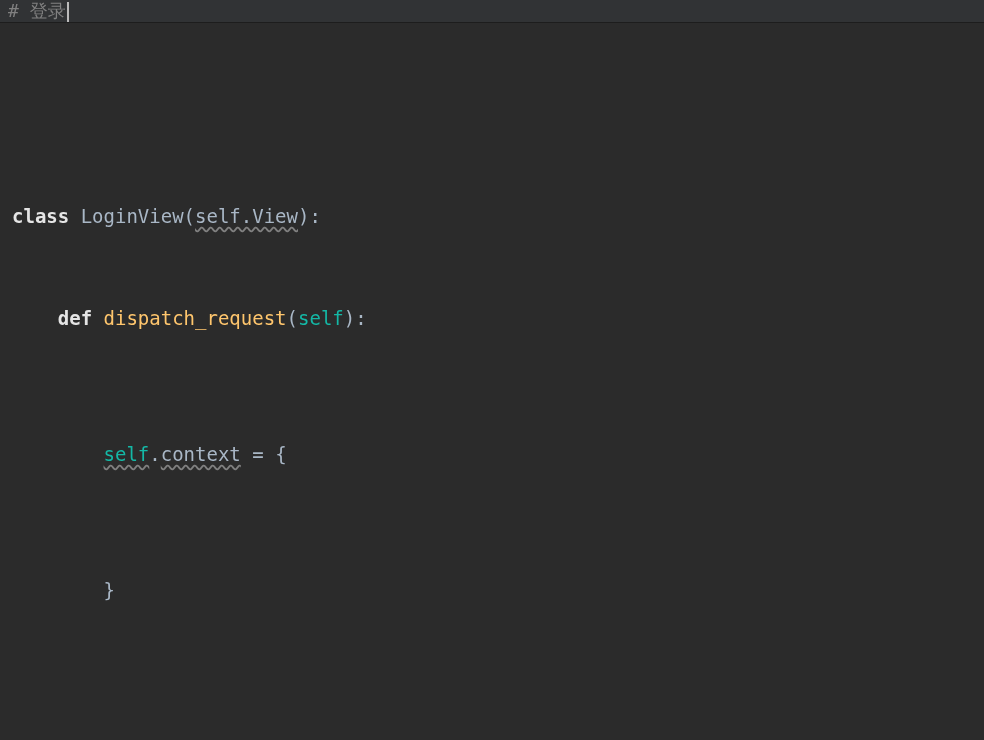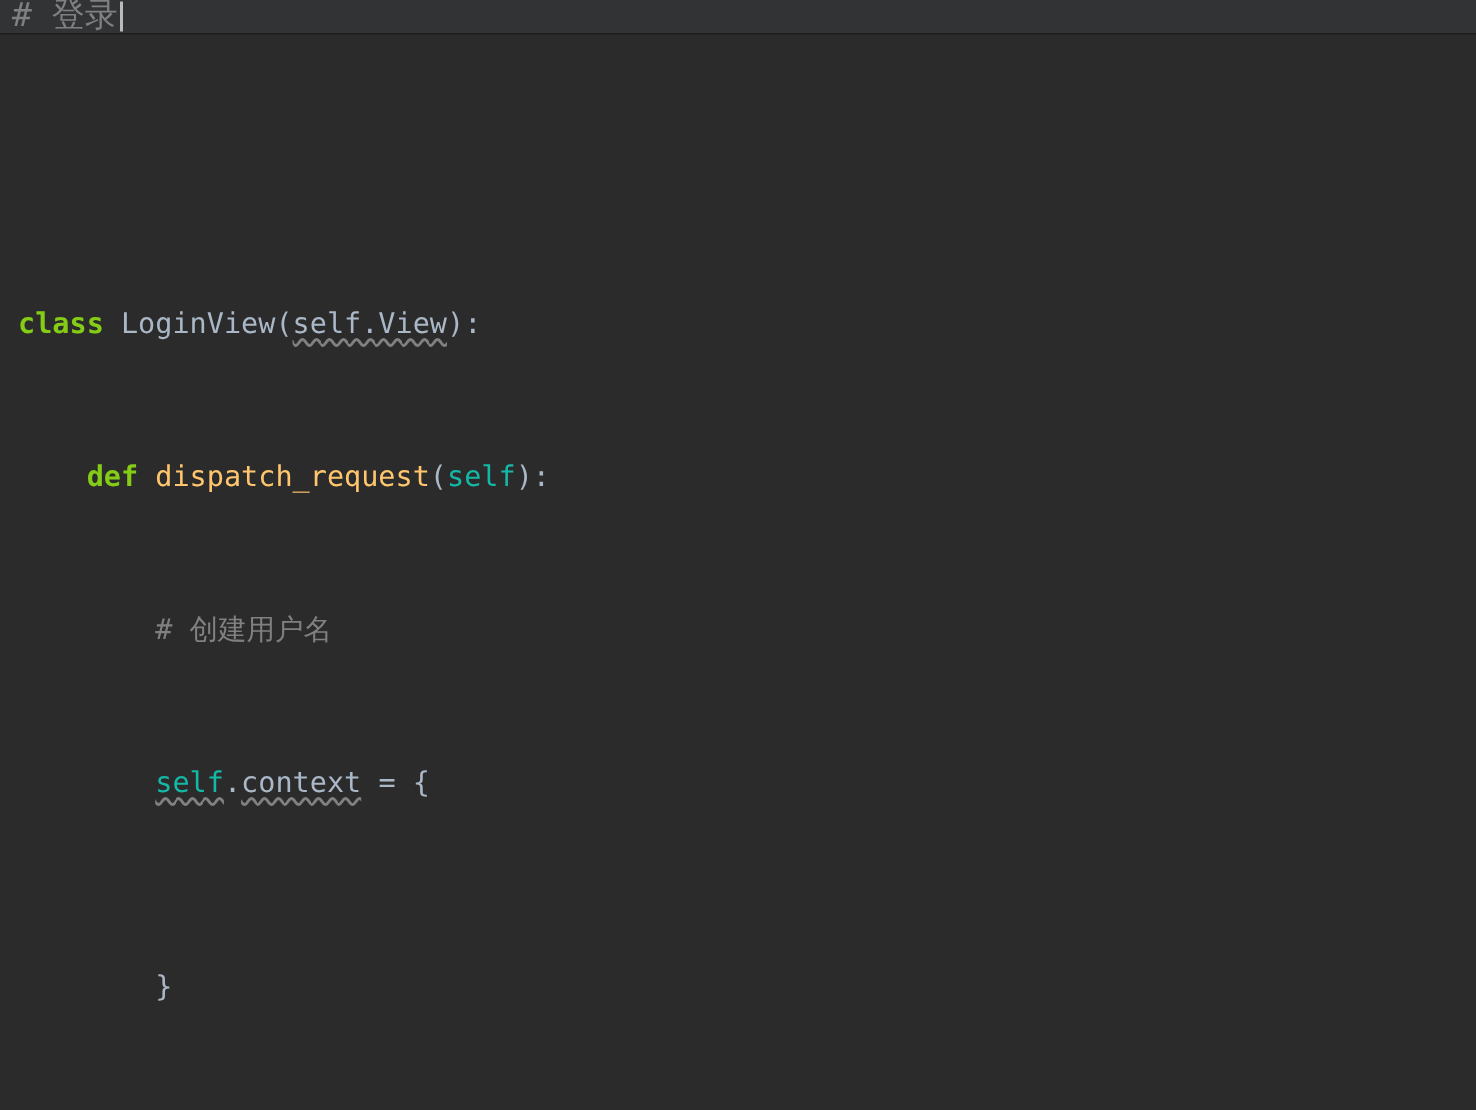--- a/index.html
+++ b/index.html
@@ -18,34 +18,34 @@
     padding: 0 0 0 12px;
     position: relative;
     white-space: pre;
   }
   .line { min-height: 34px; }
   .top-banner {
     background: #313335;
     height: 22px;
     line-height: 22px;
     padding-left: 8px;
-    font-size: 22px;
+    font-size: 18px;
     color: #808080;
     border-bottom: 1px solid #1d1d1d;
     margin-bottom: 6px;
   }
   .cursor {
     display: inline-block;
     width: 2px;
     height: 20px;
     background: #bbbbbb;
     vertical-align: middle;
     margin-left: 1px;
   }
-  .kw-b   { color: #84cc16; font-weight: bold; }
+  .kw-b   { color: #e5e5e5; font-weight: bold; }
   .cls    { color: #a9b7c6; margin-top: 32px; }
   .def    { color: #ffc66d; }
   .self   { color: #14b8a6; }
   .str    { color: #6a8759; }
   .comment{ color: #808080; font-style: normal; }
   .punct  { color: #a9b7c6; } 
   .wavy   { text-decoration: underline wavy #808080; text-underline-offset: 3px; }
 </style>
 </head>
 <body>
@@ -55,21 +55,20 @@
 </div>
 
 <div class="editor">
 
 <div class="line"></div>
 
 <div class="line"><span class="kw-b">class </span><span class="cls">LoginView</span><span class="punct">(</span><span class="cls wavy">self.View</span><span class="punct">):</span></div>
 
 <div class="line"><span>    </span><span class="kw-b">def </span><span class="def">dispatch_request</span><span class="punct">(</span><span class="self">self</span><span class="punct">):</span></div>
 
-<div class="line"><span>        </span><span class="comment"># 创建用户名</span></div>
 
 <div class="line"><span>        </span><span class="self wavy">self</span><span class="punct">.</span><span class="cls wavy">context</span><span class="punct"> = {</span></div>
 
 
 <div class="line"><span>        </span><span class="punct">}</span></div>
 
 
 
 
 

